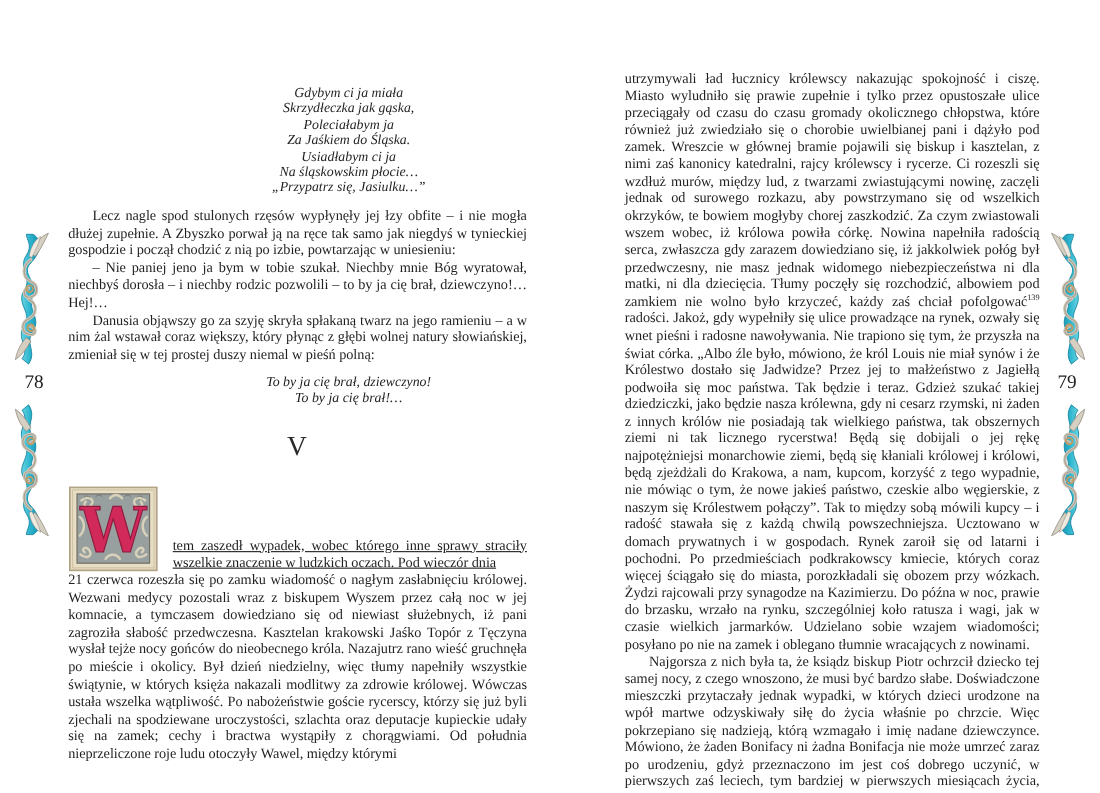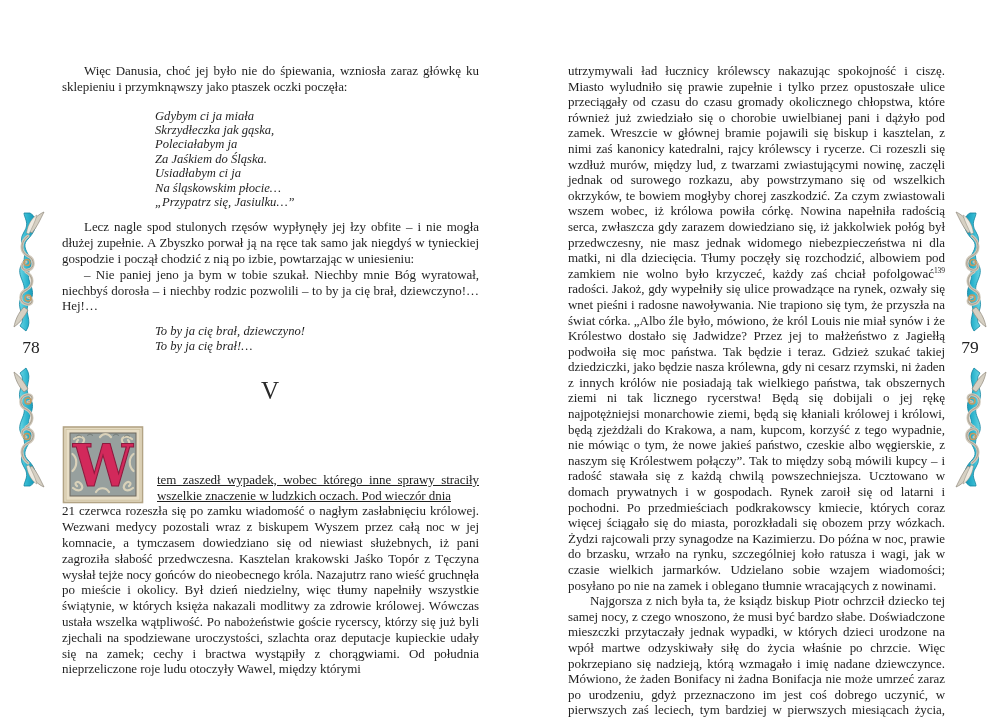--- a/index.html
+++ b/index.html
@@ -22,20 +22,21 @@
     line-height:15.8px;
     letter-spacing:-0.05px;
   }
   .page-right .jp{line-height:15.6px;}
   .indent{text-indent:22px;}
   .verse{
     margin:14px 0 10px 93px;
     font-style:italic;
     font-size:12.6px;
     line-height:14.4px;
+    text-align:center;
   }
   .verse-2{margin-top:10px;margin-bottom:0;}
   .chapter-heading{
     margin-top:24px;
     text-align:center;
     font-size:25px;
     line-height:28px;
     font-weight:normal;
     letter-spacing:1px;
     color:#2a2a2a;
@@ -72,34 +73,34 @@
       <stop offset="0" stop-color="#6bd5e4"></stop>
       <stop offset="0.45" stop-color="#2fb6cf"></stop>
       <stop offset="1" stop-color="#1490b0"></stop>
     </linearGradient>
   </defs>
 </svg>
 
 <div class="spread">
 
   <div class="page page-left">
-    <p class="jp indent">Więc Danusia, choć jej było nie do śpiewania, wzniosła zaraz główkę ku sklepieniu i przymknąwszy jako ptaszek oczki poczęła:</p>
 
     <div class="verse">
       <div class="vline">Gdybym ci ja miała</div>
       <div class="vline">Skrzydłeczka jak gąska,</div>
       <div class="vline">Poleciałabym ja</div>
       <div class="vline">Za Jaśkiem do Śląska.</div>
       <div class="vline">Usiadłabym ci ja</div>
       <div class="vline">Na śląskowskim płocie…</div>
       <div class="vline">„Przypatrz się, Jasiulku…”</div>
     </div>
 
     <p class="jp indent">Lecz nagle spod stulonych rzęsów wypłynęły jej łzy obfite – i nie mogła dłużej zupełnie. A Zbyszko porwał ją na ręce tak samo jak niegdyś w tynieckiej gospodzie i począł chodzić z nią po izbie, powtarzając w uniesieniu:</p>
     <p class="jp indent">– Nie paniej jeno ja bym w tobie szukał. Niechby mnie Bóg wyratował, niechbyś dorosła – i niechby rodzic pozwolili – to by ja cię brał, dziewczyno!… Hej!…</p>
+    <p class="jp indent">Danusia objąwszy go za szyję skryła spłakaną twarz na jego ramieniu – a w nim żal wstawał coraz większy, który płynąc z głębi wolnej natury słowiańskiej, zmieniał się w tej prostej duszy niemal w pieśń polną:</p>
 
     <div class="verse verse-2">
       <div class="vline">To by ja cię brał, dziewczyno!</div>
       <div class="vline">To by ja cię brał!…</div>
     </div>
 
     <h2 class="chapter-heading">V</h2>
 
     <div class="cap-para">
       <div class="cap-box">

